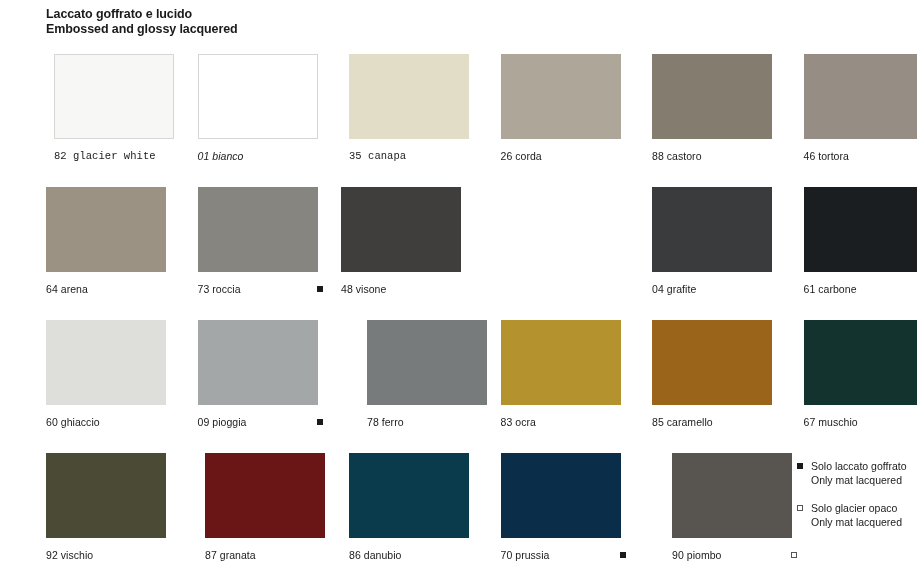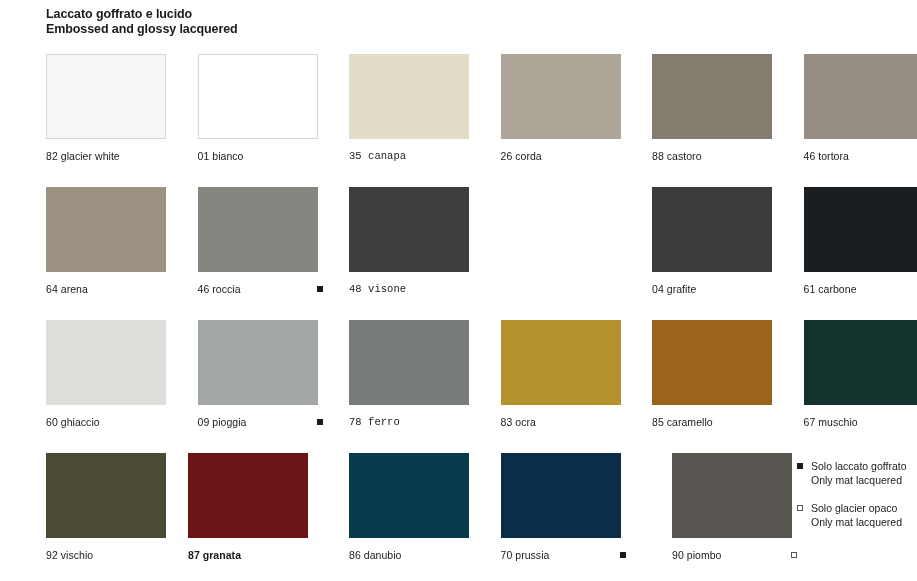--- a/index.html
+++ b/index.html
@@ -132,25 +132,25 @@
 
 <div id="page">
 
   <div class="heading">
     <div class="line">Laccato goffrato e lucido</div>
     <div class="line">Embossed and glossy lacquered</div>
   </div>
 
   <div class="grid">
       <div class="row">
-        <div class="cell" style="left: 0px;">
+        <div class="cell" style="left: 8px; font-family: Liberation Mono, monospace;">
           <div class="swatch bordered" style="background: rgb(247, 247, 245);"></div>
           <div class="caption"><span>82 glacier white</span></div>
         </div>
-        <div class="cell" style="left: 151.5px;">
+        <div class="cell" style="left: 151.5px; font-style: italic;">
           <div class="swatch bordered" style="background: rgb(255, 255, 255);"></div>
           <div class="caption"><span>01 bianco</span></div>
         </div>
         <div class="cell" style="left: 303px; font-family: Liberation Mono, monospace;">
           <div class="swatch" style="background: rgb(226, 221, 198);"></div>
           <div class="caption"><span>35 canapa</span></div>
         </div>
         <div class="cell" style="left: 454.5px;">
           <div class="swatch" style="background: rgb(174, 166, 152);"></div>
           <div class="caption"><span>26 corda</span></div>
@@ -164,23 +164,23 @@
           <div class="caption"><span>46 tortora</span></div>
         </div>
       </div>
       <div class="row">
         <div class="cell" style="left: 0px;">
           <div class="swatch" style="background: rgb(156, 146, 131);"></div>
           <div class="caption"><span>64 arena</span></div>
         </div>
         <div class="cell" style="left: 151.5px;">
           <div class="swatch" style="background: rgb(134, 133, 128);"></div>
-          <div class="caption"><span>46 roccia</span><span class="mark filled"></span></div>
-        </div>
-        <div class="cell" style="left: 303px; font-family: Liberation Mono, monospace;">
+          <div class="caption"><span>73 roccia</span><span class="mark filled"></span></div>
+        </div>
+        <div class="cell" style="left: 295px;">
           <div class="swatch" style="background: rgb(64, 62, 61);"></div>
           <div class="caption"><span>48 visone</span></div>
         </div>
         <div class="cell" style="left: 606px;">
           <div class="swatch" style="background: rgb(58, 59, 60);"></div>
           <div class="caption"><span>04 grafite</span></div>
         </div>
         <div class="cell" style="left: 757.5px;">
           <div class="swatch" style="background: rgb(27, 30, 33);"></div>
           <div class="caption"><span>61 carbone</span></div>
@@ -188,21 +188,21 @@
       </div>
       <div class="row">
         <div class="cell" style="left: 0px;">
           <div class="swatch" style="background: rgb(222, 223, 218);"></div>
           <div class="caption"><span>60 ghiaccio</span></div>
         </div>
         <div class="cell" style="left: 151.5px;">
           <div class="swatch" style="background: rgb(164, 167, 168);"></div>
           <div class="caption"><span>09 pioggia</span><span class="mark filled"></span></div>
         </div>
-        <div class="cell" style="left: 303px; font-family: Liberation Mono, monospace;">
+        <div class="cell" style="left: 321px;">
           <div class="swatch" style="background: rgb(119, 123, 123);"></div>
           <div class="caption"><span>78 ferro</span></div>
         </div>
         <div class="cell" style="left: 454.5px;">
           <div class="swatch" style="background: rgb(180, 146, 46);"></div>
           <div class="caption"><span>83 ocra</span></div>
         </div>
         <div class="cell" style="left: 606px;">
           <div class="swatch" style="background: rgb(155, 100, 27);"></div>
           <div class="caption"><span>85 caramello</span></div>
@@ -210,21 +210,21 @@
         <div class="cell" style="left: 757.5px;">
           <div class="swatch" style="background: rgb(19, 51, 47);"></div>
           <div class="caption"><span>67 muschio</span><span class="mark filled"></span></div>
         </div>
       </div>
       <div class="row">
         <div class="cell" style="left: 0px;">
           <div class="swatch" style="background: rgb(74, 74, 53);"></div>
           <div class="caption"><span>92 vischio</span></div>
         </div>
-        <div class="cell" style="left: 142px; font-weight: bold;">
+        <div class="cell" style="left: 159px;">
           <div class="swatch" style="background: rgb(107, 22, 22);"></div>
           <div class="caption"><span>87 granata</span></div>
         </div>
         <div class="cell" style="left: 303px;">
           <div class="swatch" style="background: rgb(10, 59, 76);"></div>
           <div class="caption"><span>86 danubio</span></div>
         </div>
         <div class="cell" style="left: 454.5px;">
           <div class="swatch" style="background: rgb(10, 46, 74);"></div>
           <div class="caption"><span>70 prussia</span><span class="mark filled"></span></div>

